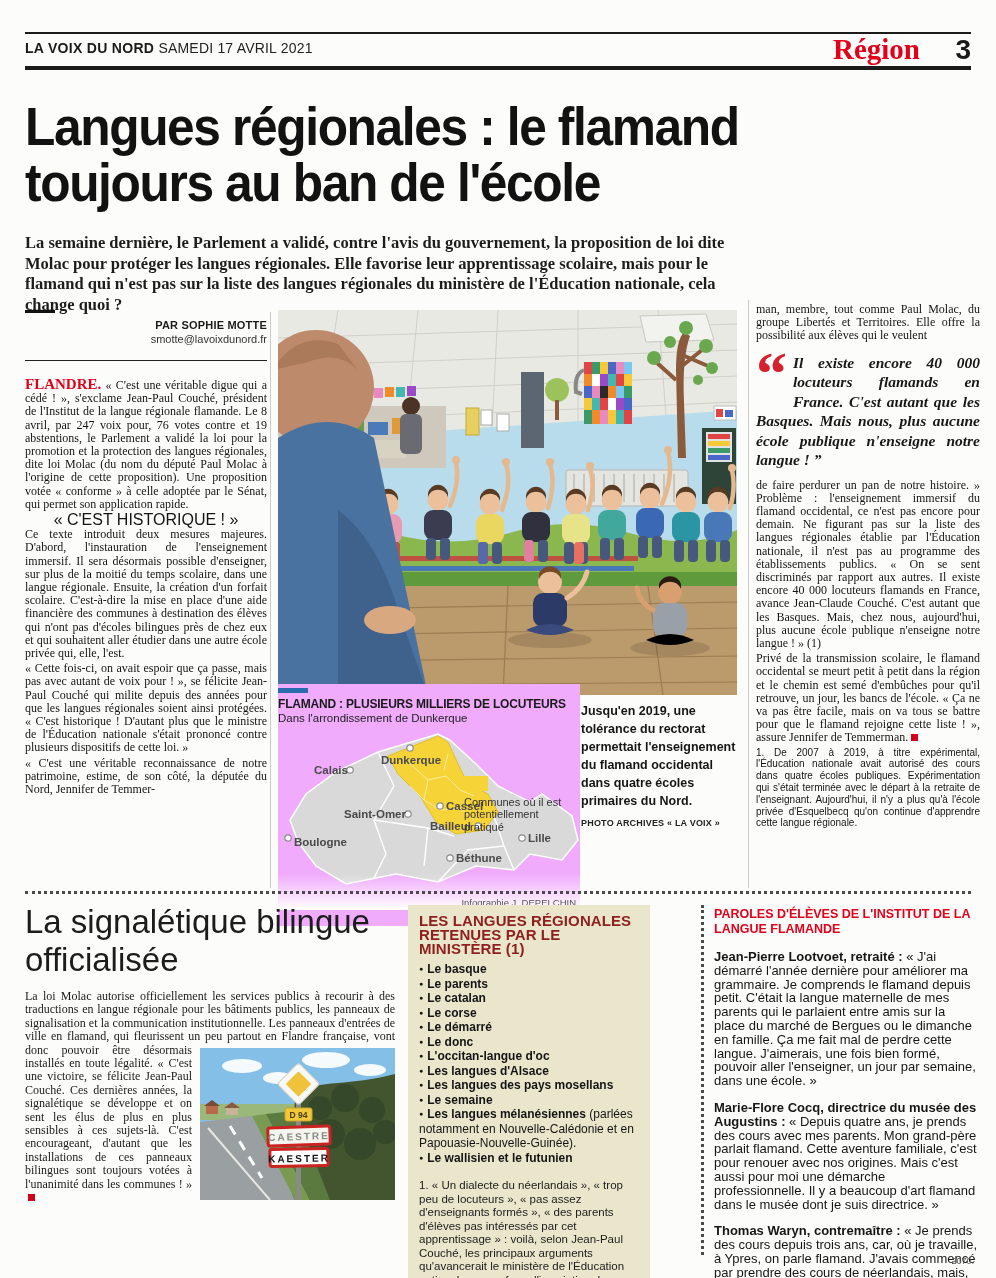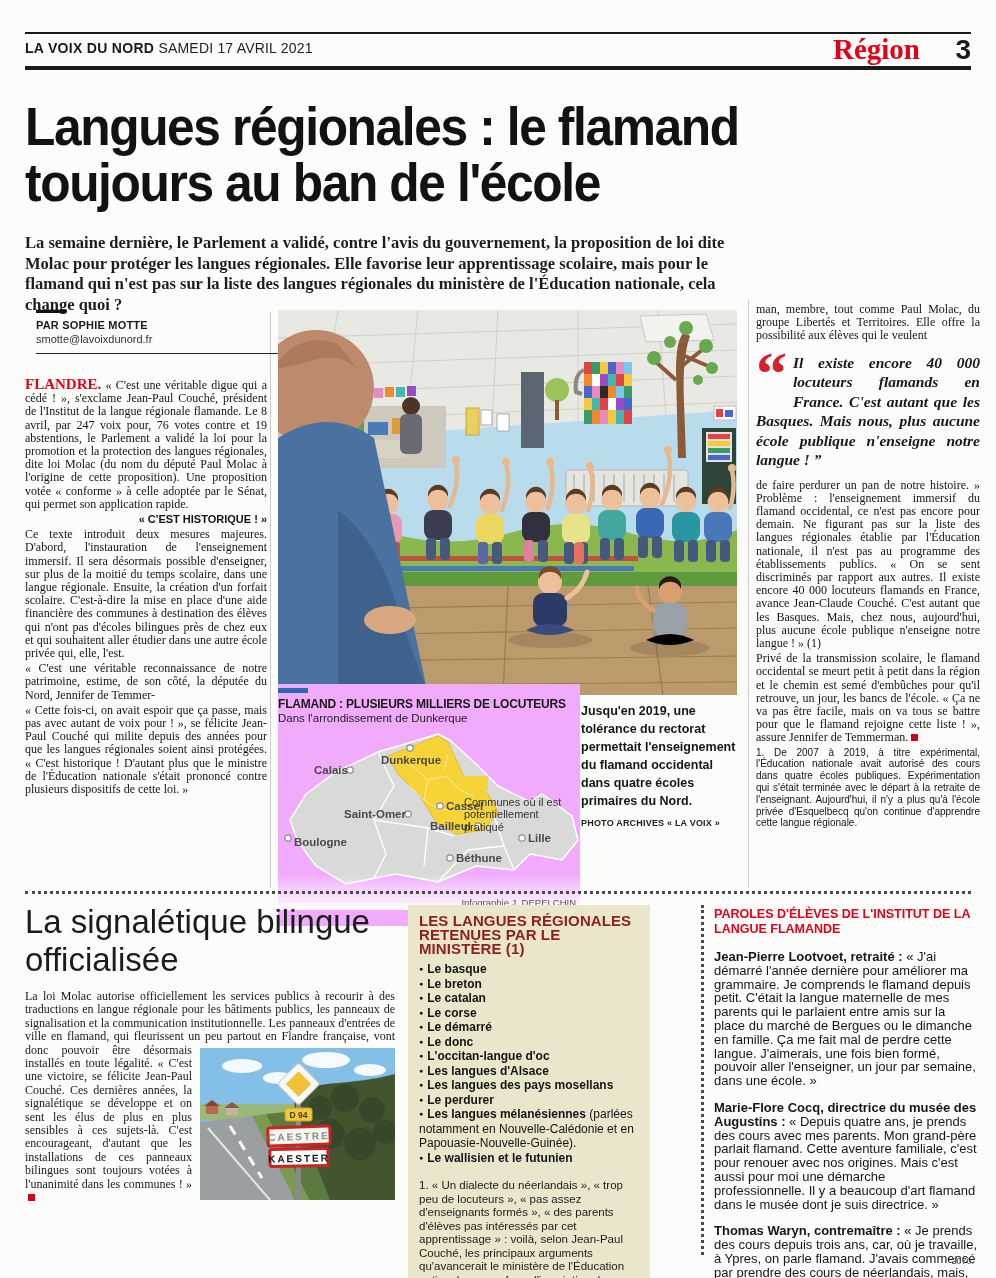--- a/index.html
+++ b/index.html
@@ -13,28 +13,28 @@
   .masthead{left:25px;top:40px;font-size:14px;font-weight:700;letter-spacing:.3px;}
   .hdr-date{font-weight:400;letter-spacing:.2px;color:#222;}
   .section-name{right:76px;top:33px;font-size:29px;font-weight:700;color:#e2001a;font-family:"Liberation Serif",serif;}
   .page-num{right:25px;top:34px;font-size:28px;font-weight:700;font-family:"Liberation Sans",sans-serif;}
   
   .headline{left:25px;top:98px;width:900px;font-size:54px;line-height:56px;font-weight:700;
             letter-spacing:-1.5px;color:#121212;transform:scaleX(.92);transform-origin:left top;margin:0;}
   .standfirst{left:25px;top:233px;width:730px;font-size:16.5px;line-height:20.5px;font-weight:700;color:#1d1d1d;}
   
   .colrule{width:1px;background:#cccccc;}
-  .byline-block{left:36px;top:310px;width:242px;border-bottom:1px solid #222;padding-bottom:8px;}
+  .byline-block{left:25px;top:310px;width:242px;border-bottom:1px solid #222;padding-bottom:15px;text-align:right;}
   .byline-bar{width:30px;height:3px;background:#111;margin-bottom:6px;}
   .byline-name{font-size:11px;font-weight:700;letter-spacing:.2px;}
   .byline-mail{font-size:11px;color:#333;text-decoration:none;display:block;margin-top:2px;}
   .body-col{font-size:12px;line-height:13.2px;text-align:justify;color:#141414;}
   .body-col p{margin:0 0 2px 0;}
   .lead-label{color:#e2001a;font-weight:700;font-size:15px;}
-  .subhead{font-family:"Liberation Sans",sans-serif;font-size:11px;font-weight:700;margin:6px 0 3px 0;text-align:right;}
+  .subhead{font-family:"Liberation Sans",sans-serif;font-size:16px;font-weight:400;margin:6px 0 3px 0;text-align:center;}
   .endmark{display:inline-block;width:7px;height:7px;background:#d0021b;margin-left:3px;}
   
   .pullquote{margin:10px 0 9px 0;}
   .pq-mark{float:left;font-size:62px;line-height:40px;color:#d5202e;font-weight:700;margin-right:6px;font-family:"Liberation Serif",serif;}
   .pq-text{font-size:15.5px;line-height:19.5px;font-weight:700;font-style:italic;text-align:right;color:#181818;}
   .rc-footnote{font-family:"Liberation Sans",sans-serif;font-size:10px;line-height:11.8px;text-align:justify;margin-top:3px;}
   
   .photo{left:278px;top:310px;width:459px;height:385px;overflow:hidden;background:#9a8a76;}
   .photo-caption{left:581px;top:702px;width:158px;font-size:12.5px;line-height:18px;font-weight:700;color:#161616;}
   .photo-credit{font-size:9px;font-weight:700;color:#222;margin-top:4px;letter-spacing:.2px;}
@@ -92,22 +92,22 @@
   <div class="abs byline-block sans">
     <div class="byline-bar"></div>
     <div class="byline-name">PAR SOPHIE MOTTE</div>
     <a class="byline-mail" href="#">smotte@lavoixdunord.fr</a>
   </div>
 
   <div class="abs body-col" style="left:25px;top:378px;width:242px;">
     <p><span class="lead-label">FLANDRE.</span> <span>« C'est une véritable digue qui a cédé ! », s'exclame Jean-Paul Couché, président de l'Institut de la langue régionale flamande. Le 8 avril, par 247 voix pour, 76 votes contre et 19 abstentions, le Parlement a validé la loi pour la promotion et la protection des langues régionales, dite loi Molac (du nom du député Paul Molac à l'origine de cette proposition). Une proposition votée « conforme » à celle adoptée par le Sénat, qui permet son application rapide.</span></p>
     <p class="subhead sans">« C'EST HISTORIQUE ! »</p>
     <p>Ce texte introduit deux mesures majeures. D'abord, l'instauration de l'enseignement immersif. Il sera désormais possible d'enseigner, sur plus de la moitié du temps scolaire, dans une langue régionale. Ensuite, la création d'un forfait scolaire. C'est-à-dire la mise en place d'une aide financière des communes à destination des élèves qui n'ont pas d'écoles bilingues près de chez eux et qui souhaitent aller étudier dans une autre école privée qui, elle, l'est.</p>
+    <p>« Cette fois-ci, on avait espoir que ça passe, mais pas avec autant de voix pour ! », se félicite Jean-Paul Couché qui milite depuis des années pour que les langues régionales soient ainsi protégées. « C'est historique ! D'autant plus que le ministre de l'Éducation nationale s'était prononcé contre plusieurs dispositifs de cette loi. »</p>
     <p>« C'est une véritable reconnaissance de notre patrimoine, estime, de son côté, la députée du Nord, Jennifer de Temmer-</p>
-    <p>« Cette fois-ci, on avait espoir que ça passe, mais pas avec autant de voix pour ! », se félicite Jean-Paul Couché qui milite depuis des années pour que les langues régionales soient ainsi protégées. « C'est historique ! D'autant plus que le ministre de l'Éducation nationale s'était prononcé contre plusieurs dispositifs de cette loi. »</p>
   </div>
 
   <div class="abs photo">
     <svg width="459" height="385" viewBox="0 0 459 385">
 
       <rect x="0" y="0" width="459" height="132" fill="#e9e9e4"></rect>
       <g stroke="#d0d0c9" stroke-width="1">
         <line x1="0" y1="28" x2="459" y2="14"></line>
           <line x1="0" y1="56" x2="459" y2="40"></line>
         <line x1="0" y1="84" x2="459" y2="66"></line>
@@ -440,29 +440,29 @@
         <text x="99" y="114" text-anchor="middle" font-size="10" font-weight="bold" letter-spacing="2" fill="#181818">KAESTER</text>
       </g>
     </svg></span>
     <span>être désormais installés en toute légalité. « C'est une victoire, se félicite Jean-Paul Couché. Ces dernières années, la signalétique se développe et on sent les élus de plus en plus sensibles à ces sujets-là. C'est encourageant, d'autant que les installations de ces panneaux bilingues sont toujours votées à l'unanimité dans les communes ! »</span><span class="endmark"></span>
   </div>
 
   <div class="abs langbox">
     <h3 class="langbox-title">LES LANGUES RÉGIONALES RETENUES PAR LE MINISTÈRE (1)</h3>
     <ul>
       <li><span class="lang-label">Le basque</span><span class="lang-note"></span></li>
-      <li><span class="lang-label">Le breton</span><span class="lang-note"></span></li>
+      <li><span class="lang-label">Le parents</span><span class="lang-note"></span></li>
       <li><span class="lang-label">Le catalan</span><span class="lang-note"></span></li>
       <li><span class="lang-label">Le corse</span><span class="lang-note"></span></li>
       <li><span class="lang-label">Le démarré</span><span class="lang-note"></span></li>
       <li><span class="lang-label">Le donc</span><span class="lang-note"></span></li>
       <li><span class="lang-label">L'occitan-langue d'oc</span><span class="lang-note"></span></li>
       <li><span class="lang-label">Les langues d'Alsace</span><span class="lang-note"></span></li>
       <li><span class="lang-label">Les langues des pays mosellans</span><span class="lang-note"></span></li>
-      <li><span class="lang-label">Le perdurer</span><span class="lang-note"></span></li>
+      <li><span class="lang-label">Le semaine</span><span class="lang-note"></span></li>
       <li><span class="lang-label">Les langues mélanésiennes</span><span class="lang-note"> (parlées notamment en Nouvelle-Calédonie et en Papouasie-Nouvelle-Guinée).</span></li>
       <li><span class="lang-label">Le wallisien et le futunien</span><span class="lang-note"></span></li>
     </ul>
     <div class="langbox-fn">1. « Un dialecte du néerlandais », « trop peu de locuteurs », « pas assez d'enseignants formés », « des parents d'élèves pas intéressés par cet apprentissage » : voilà, selon Jean-Paul Couché, les principaux arguments qu'avancerait le ministère de l'Éducation nationale pour refuser l'inscription du flamand dans cette liste.</div>
   </div>
 
   <div class="abs paroles">
     <h3 class="paroles-title">PAROLES D'ÉLÈVES DE L'INSTITUT DE LA LANGUE FLAMANDE</h3>
     <p class="testimonial"><span class="t-name">Jean-Pierre Lootvoet, retraité :</span><span> « J'ai démarré l'année dernière pour améliorer ma grammaire. Je comprends le flamand depuis petit. C'était la langue maternelle de mes parents qui le parlaient entre amis sur la place du marché de Bergues ou le dimanche en famille. Ça me fait mal de perdre cette langue. J'aimerais, une fois bien formé, pouvoir aller l'enseigner, un jour par semaine, dans une école. »</span></p>
     <p class="testimonial"><span class="t-name">Marie-Flore Cocq, directrice du musée des Augustins :</span><span> « Depuis quatre ans, je prends des cours avec mes parents. Mon grand-père parlait flamand. Cette aventure familiale, c'est pour renouer avec nos origines. Mais c'est aussi pour moi une démarche professionnelle. Il y a beaucoup d'art flamand dans le musée dont je suis directrice. »</span></p>

